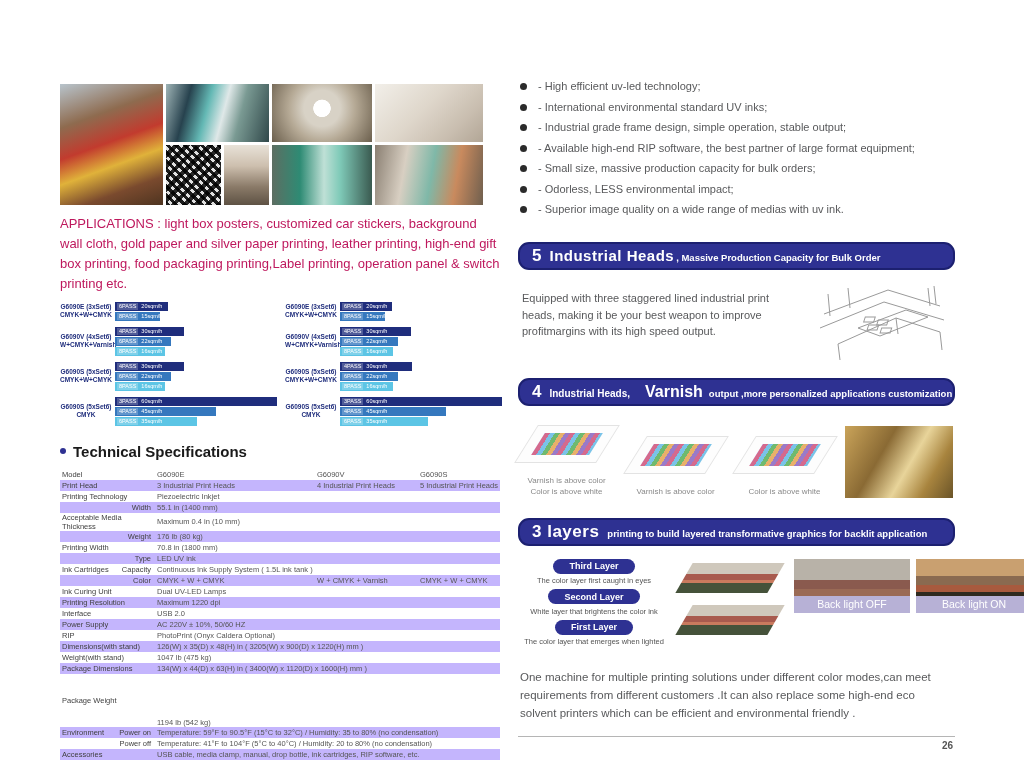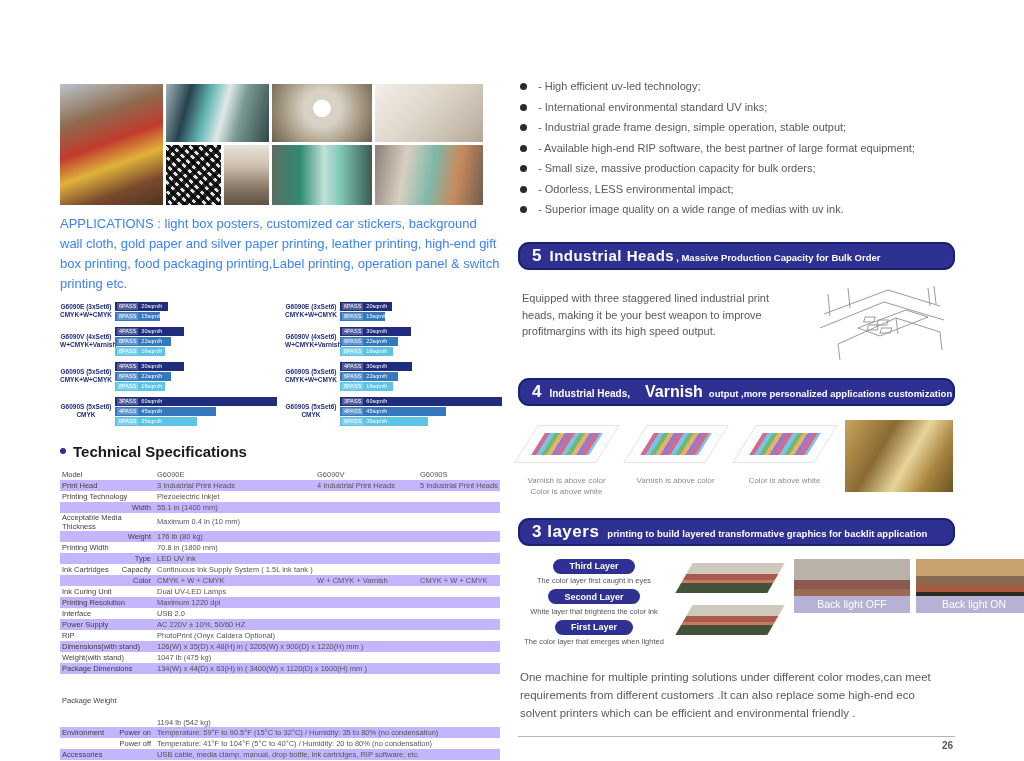--- a/index.html
+++ b/index.html
@@ -11,21 +11,21 @@
   .ph{background:#ccc;}
   .p1{background:linear-gradient(105deg,#9fb4b6 0%,#27424e 22%,#63b8b4 40%,#dfe8e8 55%,#7a9a93 70%,#30484a 100%);}
   .minis{display:flex;gap:3px;}
   .p2{flex:55;background:repeating-linear-gradient(45deg,#1d1d1d 0 3px,#ececec 3px 6px),repeating-linear-gradient(-45deg,#2a2a2a 0 4px,#f2f2f2 4px 8px);background-blend-mode:multiply;}
   .p3{flex:45;background:linear-gradient(180deg,#e8e2d8 0%,#cdbfae 35%,#8a7a68 70%,#5e5244 100%);}
   .p4{grid-row:1 / span 2;background:linear-gradient(160deg,#b8c4cc 0%,#8e6b4f 28%,#c23b2e 48%,#e0b23a 64%,#7a4a2e 82%,#4e3420 100%);}
   .p5{background:radial-gradient(circle at 50% 42%, #ffffff 0 14%, #d8d2c6 15% 30%, #b5a995 55%, #6b5f4d 100%);}
   .p6{background:linear-gradient(90deg,#5d6e62 0%,#2e8b74 28%,#bfe0d6 52%,#7fcab8 68%,#3a5a50 100%);}
   .p7{background:linear-gradient(135deg,#f2efe9 0%,#ded6ca 45%,#c9beb0 75%,#b2a696 100%);}
   .p8{background:linear-gradient(100deg,#8a7f72 0%,#d8cfc2 28%,#7fb8a8 52%,#c98a5e 74%,#6f5f4e 100%);}
-  .apps{margin:9px 0 0 0;font-size:13px;line-height:1.55;color:#3b82f6;}
+  .apps{margin:9px 0 0 0;font-size:13px;line-height:1.55;color:#be185d;}
   
   .chart{display:flex;gap:10px;margin-top:7px;width:440px;}
   .panel{flex:1;display:flex;flex-direction:column;gap:6px;}
   .cgroup{display:flex;align-items:center;}
   .glabel{width:52px;font-size:6.5px;font-weight:bold;color:#1f2d7c;line-height:1.25;text-align:center;flex:none;padding-right:3px;}
   .gbars{flex:1;display:flex;flex-direction:column;gap:1px;}
   .bar{height:9px;display:flex;align-items:center;gap:3px;padding-left:2px;}
   .chip{background:rgba(255,255,255,.22);color:#fff;font-size:5.5px;line-height:7px;padding:0 2px;white-space:nowrap;}
   .spd{color:#fff;font-size:5.5px;white-space:nowrap;}
   
@@ -45,21 +45,21 @@
   .b1{margin-top:27px;}
   .bnum{font-size:17px;font-weight:bold;margin-right:8px;}
   .btitle{font-size:15px;font-weight:bold;letter-spacing:.5px;}
   .bsmall{font-size:9.5px;font-weight:bold;margin-left:2px;}
   .h5-row{display:flex;margin-top:14px;align-items:flex-start;}
   .body-text{margin:6px 0 0 4px;font-size:11px;line-height:1.5;color:#58595b;width:278px;}
   .sketch{margin-left:18px;flex:none;}
   .b2{margin-top:12px;}
   .bsmall2{font-size:10px;font-weight:bold;margin-right:15px;}
   .btitle2{font-size:16px;font-weight:bold;margin-right:4px;}
-  .varnish-row{display:flex;margin-top:14px;align-items:flex-start;gap:12px;}
+  .varnish-row{display:flex;margin-top:14px;align-items:flex-end;gap:12px;}
   .vcard{width:97px;display:flex;flex-direction:column;align-items:center;}
   .tilt{width:80px;height:36px;background:#fdfdfd;transform:skewX(-32deg);box-shadow:0 0 0 1px #e3e3e3;
         display:flex;align-items:center;justify-content:center;margin:6px 0 14px 0;}
   .stripes{width:72%;height:62%;background:repeating-linear-gradient(90deg,#d46a8e 0 5px,#7ac3e8 5px 10px,#6fba6f 10px 15px,#e8b06a 15px 20px,#9a7ac8 20px 25px);}
   .vcap{font-size:8px;color:#8a8a8a;text-align:center;line-height:1.35;}
   .gold{width:108px;height:72px;background:linear-gradient(120deg,#caa45a 0%,#8a6a34 35%,#e8d49a 58%,#a8843e 78%,#6a5428 100%);flex:none;}
   .b3{margin-top:20px;}
   .b3 .btitle{font-size:17px;margin-right:6px;}
   .layers-row{display:flex;margin-top:13px;align-items:flex-start;}
   .layer-pills{width:152px;display:flex;flex-direction:column;align-items:center;flex:none;}

